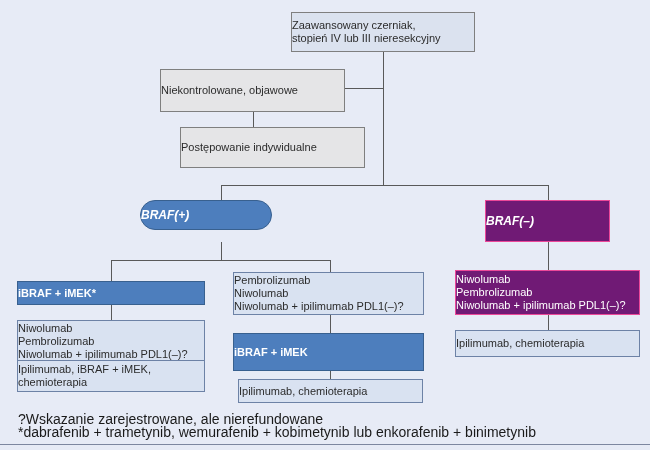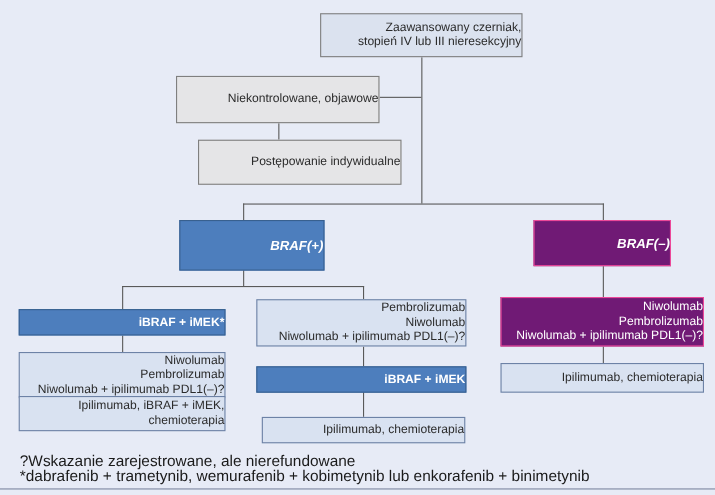--- a/index.html
+++ b/index.html
@@ -11,21 +11,21 @@
     position:relative;
     width:650px;height:450px;
     background:#e7ebf6;
     overflow:hidden;
   }
   .node{
     position:absolute;
     box-sizing:border-box;
     display:flex;
     flex-direction:column;
-    align-items:flex-end;
+    align-items:flex-start;
     justify-content:center;
     text-align:center;
     font-size:11px;
     line-height:13px;
     color:#2b2b2b;
     z-index:2;
   }
   .node div{white-space:nowrap;}
   .box-lightblue{
     background:#d9e2f1;
@@ -98,21 +98,21 @@
   </div>
 
   <div class="node box-gray" style="left:160px;top:69px;width:185px;height:43px;">
     <div>Niekontrolowane, objawowe</div>
   </div>
 
   <div class="node box-gray" style="left:160px;top:127px;width:185px;height:41px;margin-left:20px;">
     <div>Postępowanie indywidualne</div>
   </div>
 
-  <div class="node box-blue" style="left:163px;top:200px;width:132px;height:46px;">
+  <div class="node box-blue" style="left:140px;top:200px;width:132px;height:30px;border-radius:16px;">
     <div class="braf-label">BRAF(+)</div>
   </div>
 
   <div class="node box-dark" style="left:485px;top:200px;width:125px;height:42px;">
     <div class="braf-label">BRAF(–)</div>
   </div>
 
   <div class="node box-blue" style="left:17px;top:281px;width:188px;height:24px;">
     <div>iBRAF + iMEK*</div>
   </div>
@@ -127,21 +127,21 @@
     <div>Ipilimumab, iBRAF + iMEK,</div>
     <div>chemioterapia</div>
   </div>
 
   <div class="node box-lightblue" style="left:233px;top:272px;width:191px;height:43px;">
     <div>Pembrolizumab</div>
     <div>Niwolumab</div>
     <div>Niwolumab + ipilimumab PDL1(–)?</div>
   </div>
 
-  <div class="node box-blue" style="left:233px;top:333px;width:191px;height:24px;">
+  <div class="node box-blue" style="left:233px;top:333px;width:191px;height:38px;">
     <div>iBRAF + iMEK</div>
   </div>
 
   <div class="node box-lightblue" style="left:238px;top:379px;width:185px;height:24px;">
     <div>Ipilimumab, chemioterapia</div>
   </div>
 
   <div class="node box-dark" style="left:455px;top:270px;width:185px;height:45px;">
     <div>Niwolumab</div>
     <div>Pembrolizumab</div>

